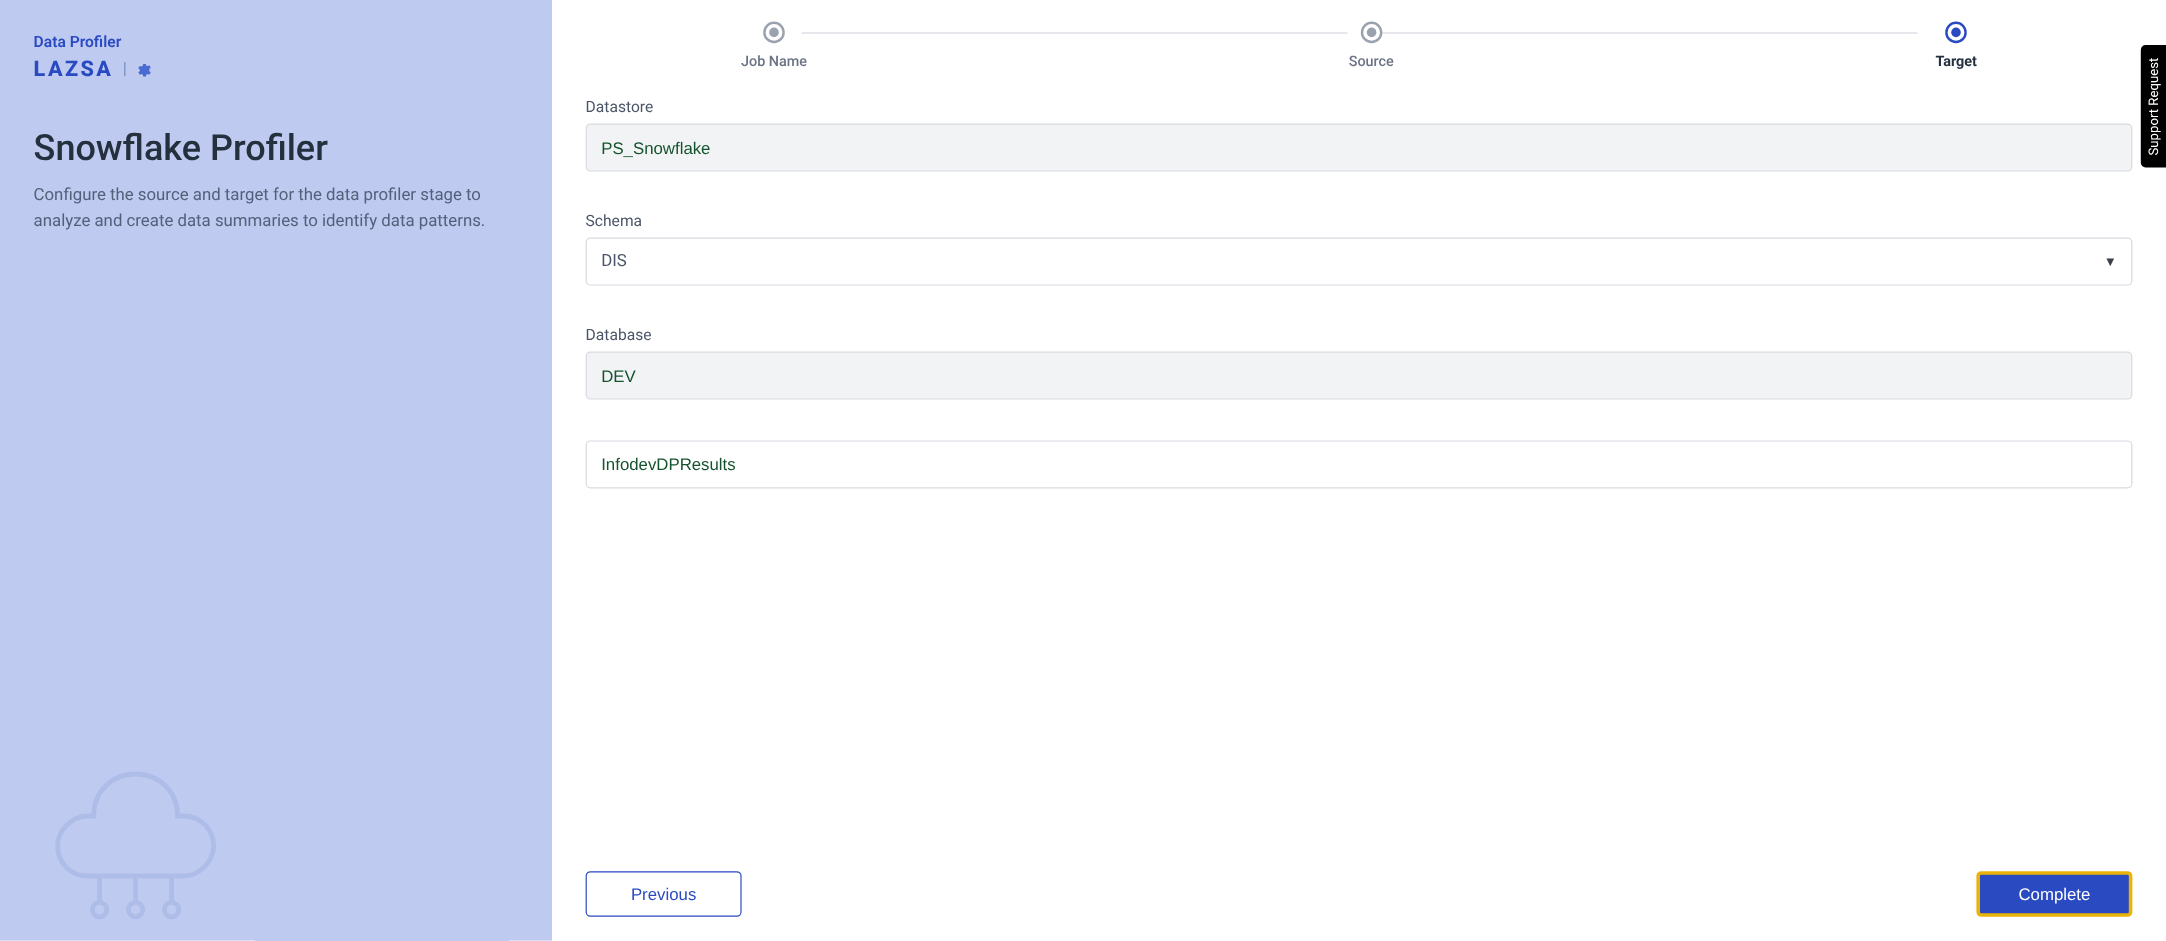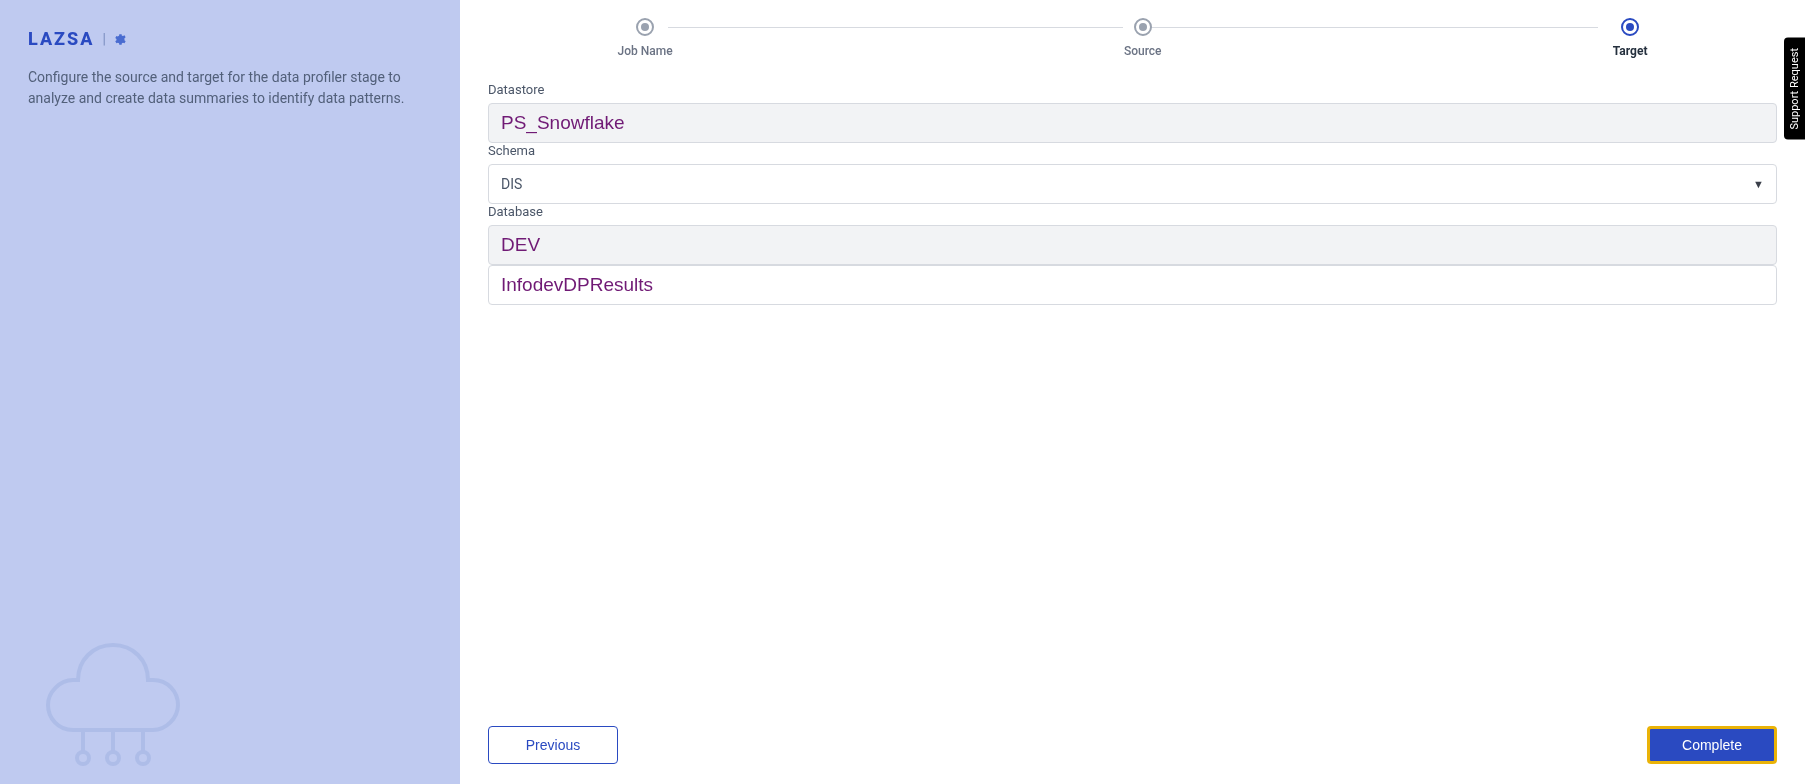--- a/index.html
+++ b/index.html
@@ -31,21 +31,21 @@
       color: #2a4ac1;
       font-size: 13px;
       font-weight: 600;
       margin-bottom: 4px;
     }
 
     .brand-row {
       display: flex;
       align-items: center;
       gap: 6px;
-      margin-bottom: 18px;
+      margin-bottom: 38px;
     }
 
     .brand-name {
       color: #2a4ac1;
       font-size: 18px;
       font-weight: 800;
       letter-spacing: 2px;
     }
 
     .brand-sep {
@@ -173,21 +173,21 @@
       width: calc(50% - 60px);
     }
 
     .form-area {
       flex: 1;
       display: flex;
       flex-direction: column;
     }
 
     .field-group {
-      margin-bottom: 0;
+      margin-bottom: 34px;
     }
 
     .field-label {
       font-size: 13px;
       color: #4b5668;
       margin-bottom: 6px;
       display: flex;
       align-items: center;
       gap: 6px;
     }
@@ -206,22 +206,22 @@
       font-family: Georgia, serif;
       font-style: italic;
     }
 
     .field-input {
       width: 100%;
       height: 40px;
       border: 1px solid #d7dae0;
       border-radius: 4px;
       padding: 0 12px;
-      font-size: 19px;
-      color: #701a75;
+      font-size: 14px;
+      color: #14532d;
       background: #fff;
     }
 
     .field-input.readonly {
       background: #f2f3f5;
     }
 
     .field-select {
       width: 100%;
       height: 40px;
@@ -288,29 +288,31 @@
       cursor: pointer;
       z-index: 10;
       border-top-right-radius: 4px;
       border-bottom-right-radius: 4px;
     }
   </style>
 </head>
 <body>
 
 <div class="sidebar">
+  <div class="brand-label">Data Profiler</div>
   <div class="brand-row">
     <span class="brand-name">LAZSA</span>
     <span class="brand-sep">|</span>
     <span class="gear-icon">
       <svg width="14" height="14" viewBox="0 0 24 24" fill="currentColor">
         <path d="M12 8a4 4 0 100 8 4 4 0 000-8zm9.4 4a7.5 7.5 0 00-.1-1.2l2.1-1.6-2-3.5-2.5 1a7.6 7.6 0 00-2-.1l-.4-2.6h-4l-.4 2.6a7.6 7.6 0 00-2 1.1l-2.5-1-2 3.5 2.1 1.6a7.5 7.5 0 000 2.4l-2.1 1.6 2 3.5 2.5-1a7.6 7.6 0 002 1.1l.4 2.6h4l.4-2.6a7.6 7.6 0 002-1.1l2.5 1 2-3.5-2.1-1.6c.1-.4.1-.8.1-1.2z"></path>
       </svg>
     </span>
   </div>
+  <h1 class="page-title">Snowflake Profiler</h1>
   <p class="page-subtitle">Configure the source and target for the data profiler stage to analyze and create data summaries to identify data patterns.</p>
 
   <div class="sidebar-illustration">
     <svg width="170" height="170" viewBox="0 0 170 170" fill="none" stroke="currentColor" stroke-width="4">
       <path d="M50 80c0-20 15-35 35-35s35 15 35 35h5c15 0 25 12 25 25s-12 25-25 25H45c-15 0-25-12-25-25s12-25 25-25h5z"></path>
       <line x1="55" y1="130" x2="55" y2="152"></line>
       <circle cx="55" cy="158" r="6"></circle>
       <line x1="85" y1="130" x2="85" y2="152"></line>
       <circle cx="85" cy="158" r="6"></circle>
       <line x1="115" y1="130" x2="115" y2="152"></line>

